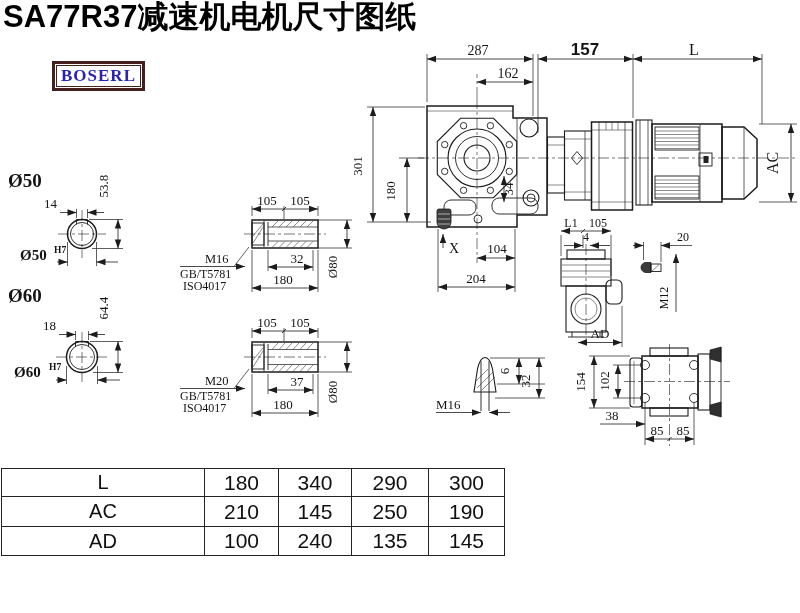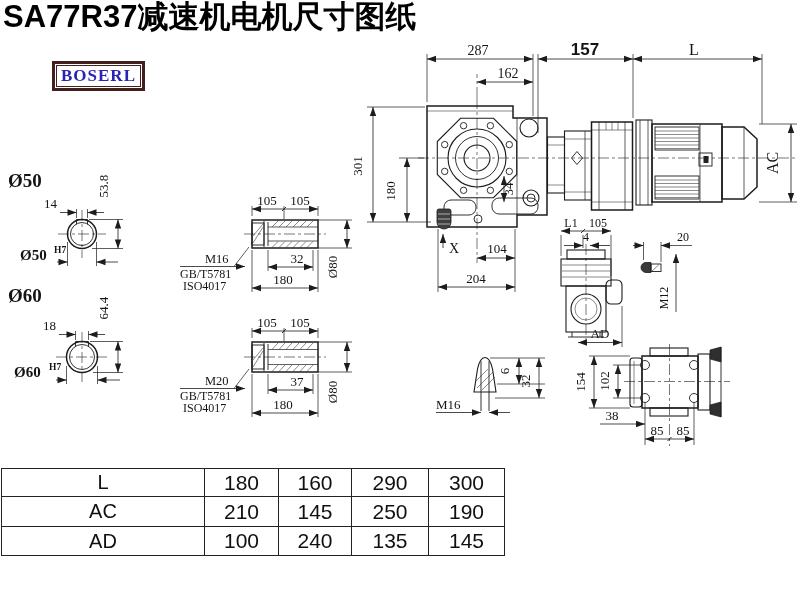--- a/index.html
+++ b/index.html
@@ -403,21 +403,21 @@
         <col style="width:203px">
         <col style="width:74px">
         <col style="width:73px">
         <col style="width:77px">
         <col style="width:76px">
       </colgroup>
     <tbody>
       <tr style="height:28px">
         <td class="lab">L</td>
         <td class="sz">180</td>
-        <td class="sz">160</td>
+        <td class="sz">340</td>
         <td class="sz">290</td>
         <td class="sz">300</td>
       </tr>
       <tr style="height:30px">
         <td class="lab">AC</td>
         <td class="sz">210</td>
         <td class="sz">145</td>
         <td class="sz">250</td>
         <td class="sz">190</td>
       </tr>

